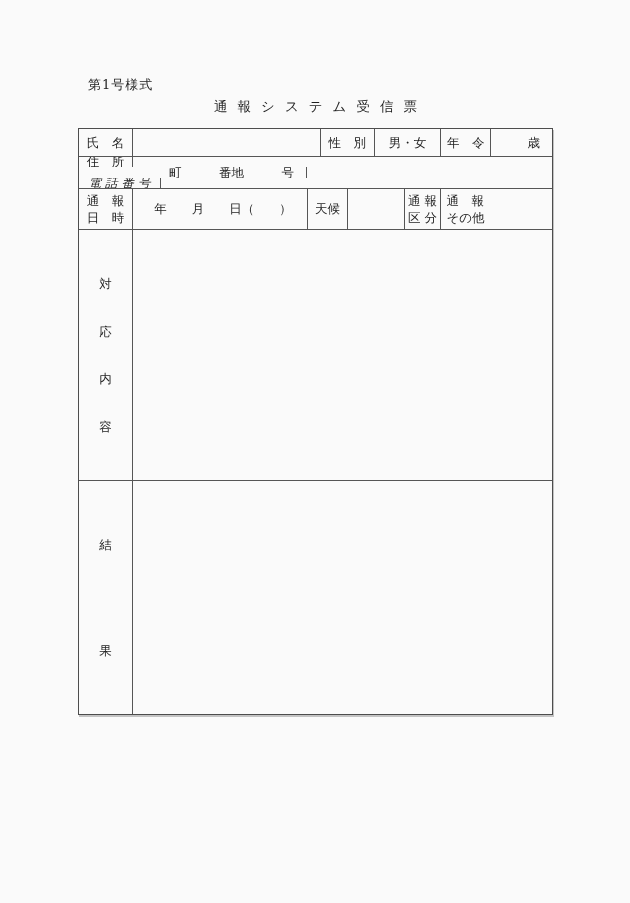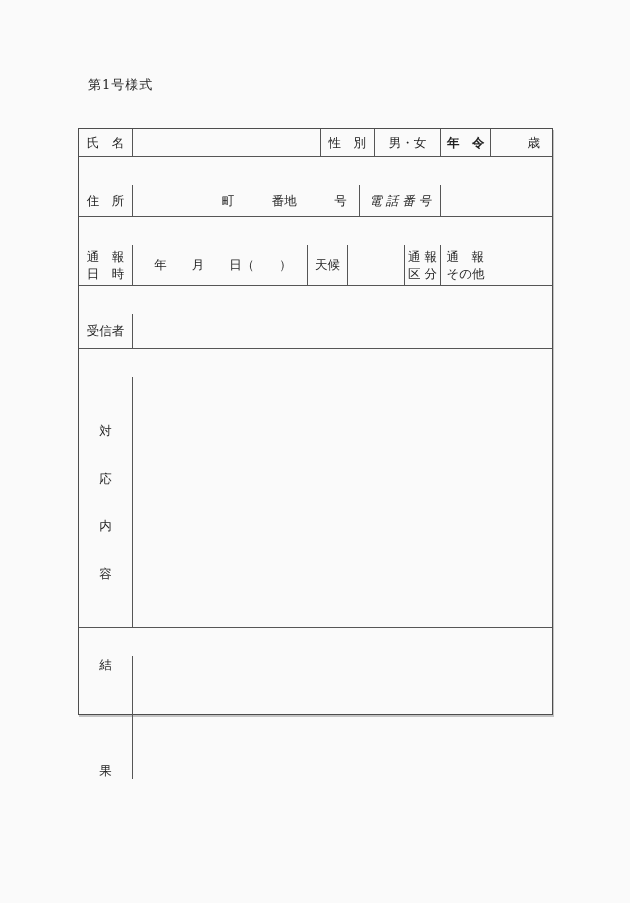--- a/index.html
+++ b/index.html
@@ -20,53 +20,54 @@
     position:absolute; left:78px; top:98px; width:475px;
     text-align:center; font-size:13.5px; letter-spacing:10px; text-indent:10px;
     white-space:nowrap;
   }
 
   .form-table {
     position:absolute; left:78px; top:128px;
     width:475px; height:587px; box-sizing:border-box;
     border:1px solid #4d4d4d;
     box-shadow:1px 2px 0 rgba(0,0,0,0.22);
-    display:flex; flex-direction:column;gap:28px;
+    display:flex; flex-direction:column;
   }
   .row { display:flex; box-sizing:border-box; border-bottom:1px solid #555; flex:0 0 auto; }
   .row:last-child { border-bottom:none; flex:1 1 auto; }
-  .h28 { height:28px; } .h32 { height:32px; } .h41 { height:41px; }
+  .h28 { height:28px; } .h32 { height:32px;flex-direction:column; } .h41 { height:41px; }
   .h35 { height:35px; } .h251 { height:251px; }
 
   .cell {
     box-sizing:border-box; border-right:1px solid #555;
     display:flex; align-items:center; justify-content:center;
     font-size:12.5px; line-height:1.4; white-space:nowrap; overflow:hidden;
   }
   .cell:last-child { border-right:none; }
-  .w54{width:54px;} .w189{width:189px;} .w67{width:67px;text-align:right;} .w50{width:50px;font-weight:bold;}
+  .w54{width:54px;} .w189{width:189px;} .w67{width:67px;text-align:right;} .w50{width:50px;}
   .w61{width:61px;} .w228{width:228px;} .w82{width:82px;font-style:italic;} .w111{width:111px;}
   .w176{width:176px;} .w40{width:40px;} .w57{width:57px;} .w37{width:37px;}
   .w421{width:421px;}
 
   .two-line { flex-direction:column; justify-content:center; }
   .align-right { justify-content:flex-end; padding-right:12px; }
   .opt-left { flex-direction:column; align-items:flex-start; padding-left:5px; }
   .date-cell { flex-direction:row; justify-content:center; padding-left:6px;align-items:center; }
 
   .v-label { flex-direction:column; justify-content:center; align-items:center; }
   .gap-response { gap:30px; }
   .gap-result { gap:88px; }
 </style>
 </head>
 <body>
 
 <div class="page">
 
   <div class="form-number">第1号様式</div>
+  <div class="doc-title">通報システム受信票</div>
 
   <div class="form-table">
 
     <div class="row h28">
       <div class="cell w54">氏　名</div>
       <div class="cell w189"></div>
       <div class="cell w54">性　別</div>
       <div class="cell w67">男・女</div>
       <div class="cell w50">年　令</div>
       <div class="cell w61 align-right">歳</div>
@@ -92,24 +93,20 @@
       <div class="cell w37 two-line">
         <span>通 報</span>
         <span>区 分</span>
       </div>
       <div class="cell w111 opt-left">
         <span>通　報</span>
         <span>その他</span>
       </div>
     </div>
 
-    <div class="row h35">
-      <div class="cell w54">受信者</div>
-      <div class="cell w421"></div>
-    </div>
 
     <div class="row h251">
       <div class="cell w54 v-label gap-response">
         <span>対</span>
         <span>応</span>
         <span>内</span>
         <span>容</span>
       </div>
       <div class="cell w421"></div>
     </div>

